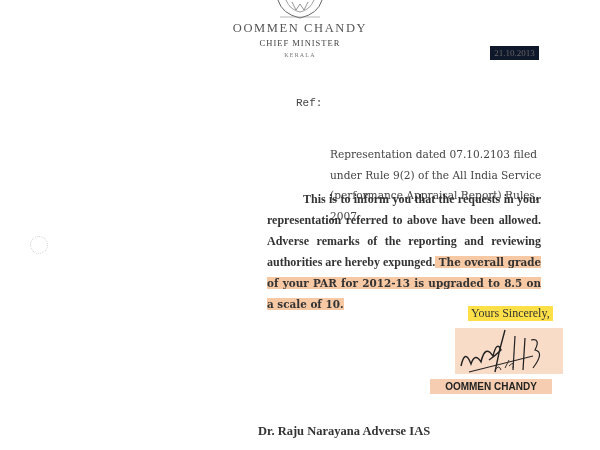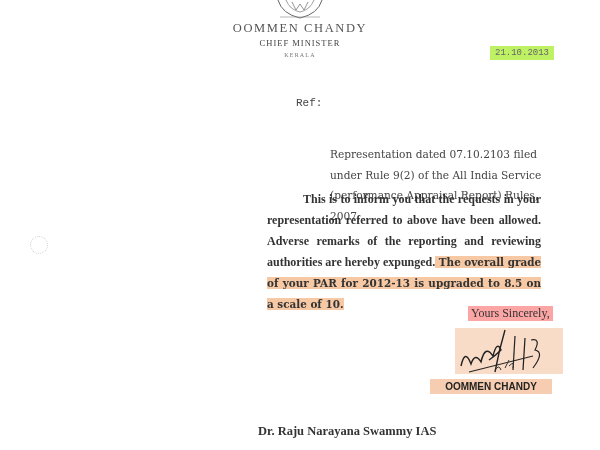--- a/index.html
+++ b/index.html
@@ -1,27 +1,27 @@
 <!DOCTYPE html>
 <html><head>
 <meta charset="utf-8">
 <style>
   html, body { margin:0; padding:0; }
   body { width:600px; height:450px; background:#ffffff; position:relative; overflow:hidden; font-family:"Liberation Serif", serif; color:#333; }
   .emblem { position:absolute; left:270px; top:0; width:60px; height:20px; }
   .hdr-name { position:absolute; left:0; width:600px; text-align:center; top:21px; font-size:12.5px; letter-spacing:1.6px; color:#555; }
   .hdr-title { position:absolute; left:0; width:600px; text-align:center; top:38px; font-size:8.5px; letter-spacing:1px; color:#444; }
   .hdr-state { position:absolute; left:0; width:600px; text-align:center; top:52px; font-size:6px; letter-spacing:1.2px; color:#777; }
-  .date { position:absolute; left:490px; top:46px; width:64px; height:14px; background:#bef264; font-family:Liberation Mono, monospace; font-size:9px; color:#666; text-align:center; line-height:14px; }
+  .date { position:absolute; left:490px; top:46px; width:49px; height:14px; background:#0f172a; font-family:Liberation Serif, serif; font-size:9px; color:#666; text-align:center; line-height:14px; }
   .ref-label { position:absolute; left:296px; top:97px; font-family:Liberation Mono, monospace; font-size:11px; color:#444; }
   .ref-text { position:absolute; left:330px; top:96px; width:230px; font-family:"DejaVu Serif", serif; font-size:10.6px; line-height:20.5px; color:#444;margin-top:48px; }
   .body-text { position:absolute; left:258px; top:180px; width:292px; font-size:12px; line-height:21px; text-align:justify; color:#333; }
   .body-text p { margin:9px; text-indent:36px;font-weight:bold; }
   .hl { background:#f6c8a4; font-family:"DejaVu Serif", serif; font-size:10.4px; color:#333; }
-  .closing { position:absolute; left:468px; top:306px; font-size:12px; color:#333; background:#fca5a5; padding:0 3px; }
+  .closing { position:absolute; left:468px; top:306px; font-size:12px; color:#333; background:#fde047; padding:0 3px; }
   .sig-bg { position:absolute; left:455px; top:328px; width:108px; height:46px; background:#f9dcc7; }
   .sig { position:absolute; left:455px; top:326px; width:120px; height:52px; }
   .signer { position:absolute; left:430px; top:379px; width:122px; height:15px; background:#f6cdb0; font-family:"Liberation Sans", sans-serif; font-weight:bold; font-size:10px; text-align:center; line-height:15px; color:#222; }
   .addressee { position:absolute; left:258px; top:424px; font-weight:bold; font-size:12.5px; color:#333; }
   .smudge { position:absolute; left:30px; top:236px; width:16px; height:16px; border-radius:50%; border:1px dotted #ccc; }
 </style>
 </head>
 <body>
 
 <svg class="emblem" viewBox="0 0 60 20">
@@ -52,15 +52,15 @@
   <path d="M50 4 Q44 24 40 46" fill="none" stroke="#222" stroke-width="1.4"></path>
   <path d="M14 46 L78 30" fill="none" stroke="#222" stroke-width="1.2"></path>
   <path d="M60 10 L58 44" fill="none" stroke="#222" stroke-width="1.2"></path>
   <path d="M70 12 L68 44" fill="none" stroke="#222" stroke-width="1.2"></path>
   <path d="M76 14 Q86 12 80 24 Q90 26 78 42" fill="none" stroke="#222" stroke-width="1.2"></path>
   <path d="M40 44 Q44 38 46 44 M50 42 L54 34 M54 40 Q60 34 58 42" fill="none" stroke="#333" stroke-width="1"></path>
 </svg>
 
 <div class="signer">OOMMEN CHANDY</div>
 
-<div class="addressee">Dr. Raju Narayana Swammy IAS</div>
+<div class="addressee">Dr. Raju Narayana Adverse IAS</div>
 
 <div class="smudge"></div>
 
 </body></html>

